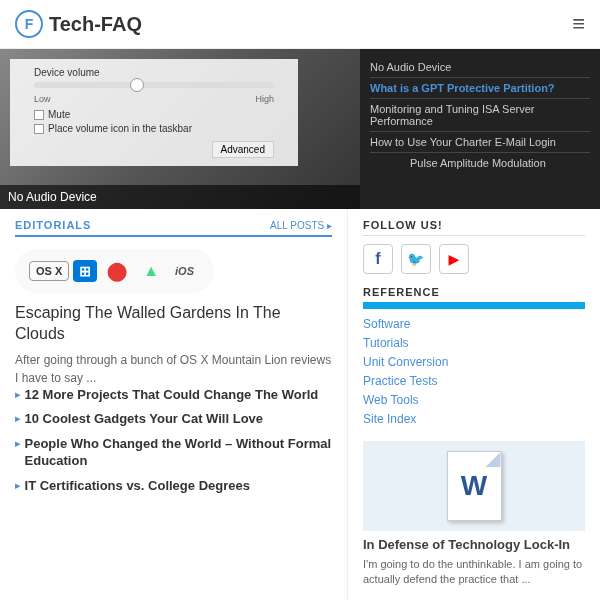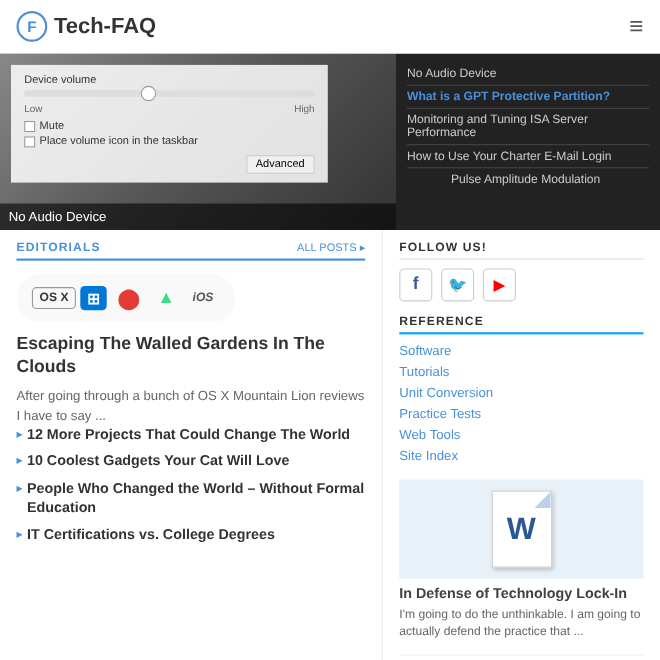--- a/index.html
+++ b/index.html
@@ -54,21 +54,21 @@
       height: 100%;
       background: linear-gradient(135deg, #888 0%, #555 50%, #333 100%);
       position: relative;
       overflow: hidden;
     }
     #hero-left-inner {
       position: absolute;
       top: 10px;
       left: 10px;
       background: rgba(255,255,255,0.85);
-      padding: 8px 12px;
+      padding: 8px 24px;
       width: 80%;
       font-size: 11px;
     }
     #device-volume-label {
       font-size: 10px;
       color: #333;
       margin-bottom: 4px;
     }
     #volume-slider-bar {
       width: 100%;
@@ -204,21 +204,21 @@
       border-radius: 4px;
     }
     .os-osx { color: #333; border: 1px solid #999; }
     .os-win { background: #0078d7; color: #fff; font-size: 14px; }
     .os-chrome { color: #e53935; }
     .os-android { color: #3ddc84; }
     .os-ios { color: #555; font-style: italic; }
 
     #main-article-title {
       font-size: 16px;
-      font-weight: bold;
+      font-weight: normal;
       color: #333;
       margin-bottom: 6px;
       line-height: 1.3;
     }
     #main-article-desc {
       font-size: 12px;
       color: #666;
       margin-bottom: 0;
       line-height: 1.5;
     }
@@ -273,21 +273,21 @@
       color: #555;
     }
 
     #reference-section { margin-bottom: 15px; }
     #reference-title {
       font-size: 11px;
       font-weight: bold;
       color: #333;
       letter-spacing: 1px;
       margin-bottom: 8px;
-      border-bottom: 2px solid #0ea5e9;
+      border-bottom: 7px solid #0ea5e9;
       padding-bottom: 4px;
     }
     .reference-link {
       display: block;
       font-size: 12px;
       color: #4a90d9;
       margin-bottom: 5px;
       cursor: pointer;
       text-decoration: none;
     }

